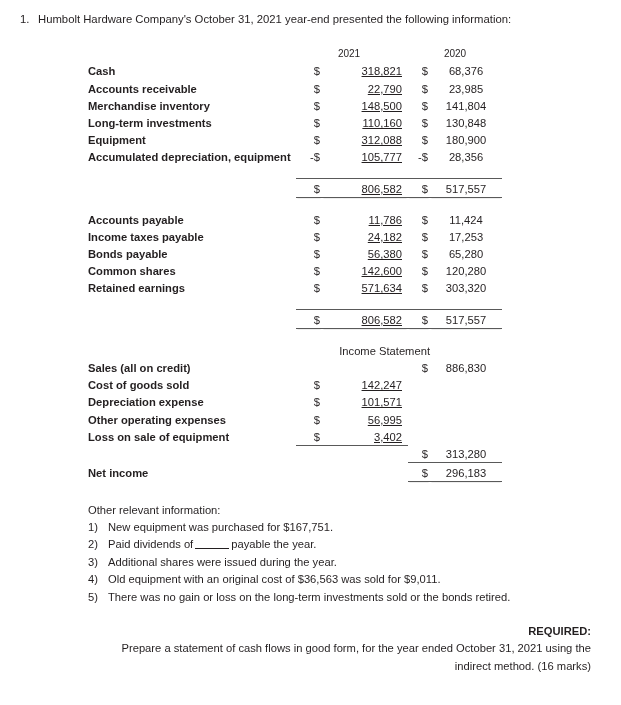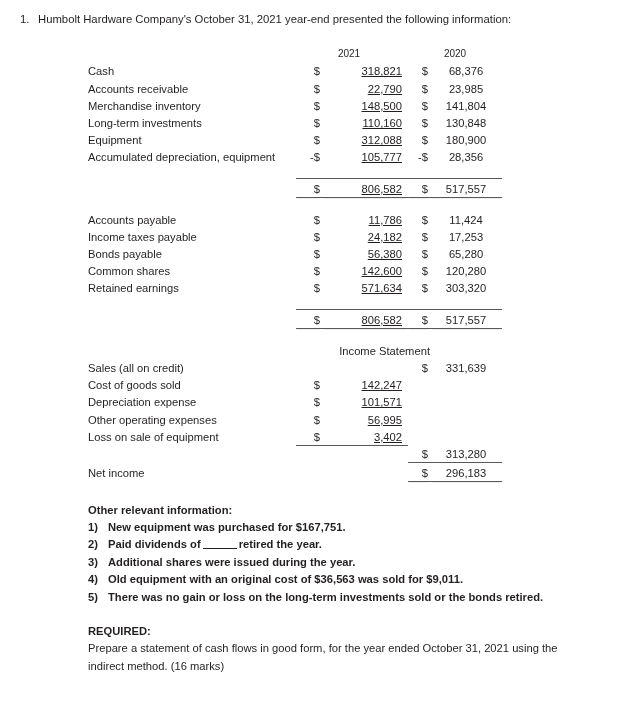--- a/index.html
+++ b/index.html
@@ -46,21 +46,21 @@
     font-size: 11.2px;
   }
   .fin td {
     padding: 0;
     height: 17.2px;
     vertical-align: bottom;
     line-height: 16px;
     white-space: nowrap;
   }
   .c-pad    { width: 88px; }
-  .c-label  { width: 208px; }
+  .c-label  { width: 208px; font-weight: bold; }
   .c-sym1   { width: 26px;  text-align: right; padding-right: 2px !important; }
   .c-val1   { width: 86px;  text-align: right; padding-right: 6px !important; text-decoration: underline; }
   .c-sym2   { width: 22px;  text-align: right; padding-right: 2px !important; }
   .c-val2   { width: 72px;  text-align: center; padding-right: 0 !important; }
   .c-tail   { width: 119px; }
 
   .hdr-year { text-align: center; font-size: 10px; }
   .hdr-year.y1 { padding-right: 6px !important; }
 
   .spacer td { height: 13px; }
@@ -74,21 +74,20 @@
     text-align: right;
     font-size: 11.2px;
   }
 
   
   .notes {
     margin-top: 20px;
     padding-left: 88px;
     font-size: 11.2px;
     line-height: 17.4px;
-    font-weight: bold;
   }
   .note-row {
     display: flex;
     align-items: flex-start;
   }
   .note-marker {
     flex: 0 0 20px;
     width: 20px;
   }
   .note-body { flex: 1 1 auto; }
@@ -99,20 +98,21 @@
     margin: 0 2px;
     vertical-align: -1px;
   }
 
   .required-block {
     margin-top: 17px;
     padding-left: 88px;
     padding-right: 30px;
     font-size: 11.2px;
     line-height: 17.4px;
+    text-align: right;
   }
   .required-title {
     font-weight: bold;
   }
 </style>
 </head>
 <body>
 
 <div class="page">
 
@@ -309,21 +309,21 @@
         <td></td>
         <td></td>
       </tr>
 
       <tr>
         <td></td>
         <td class="c-label">Sales (all on credit)</td>
         <td class="c-sym1"></td>
         <td class="c-val1"></td>
         <td class="c-sym2">$</td>
-        <td class="c-val2">331,639</td>
+        <td class="c-val2">886,830</td>
         <td></td>
       </tr>
 
       <tr>
         <td></td>
         <td class="c-label">Cost of goods sold</td>
         <td class="c-sym1">$</td>
         <td class="c-val1">142,247</td>
         <td class="c-sym2"></td>
         <td class="c-val2"></td>
@@ -383,21 +383,21 @@
   <div class="notes">
     <div>Other relevant information:</div>
 
     <div class="note-row">
       <span class="note-marker">1)</span>
       <span class="note-body">New equipment was purchased for $167,751.</span>
     </div>
 
     <div class="note-row">
       <span class="note-marker">2)</span>
-      <span class="note-body"><span>Paid dividends of</span><span class="blank-fill"></span><span>retired the year.</span></span>
+      <span class="note-body"><span>Paid dividends of</span><span class="blank-fill"></span><span>payable the year.</span></span>
     </div>
 
     <div class="note-row">
       <span class="note-marker">3)</span>
       <span class="note-body">Additional shares were issued during the year.</span>
     </div>
 
     <div class="note-row">
       <span class="note-marker">4)</span>
       <span class="note-body">Old equipment with an original cost of $36,563 was sold for $9,011.</span>

